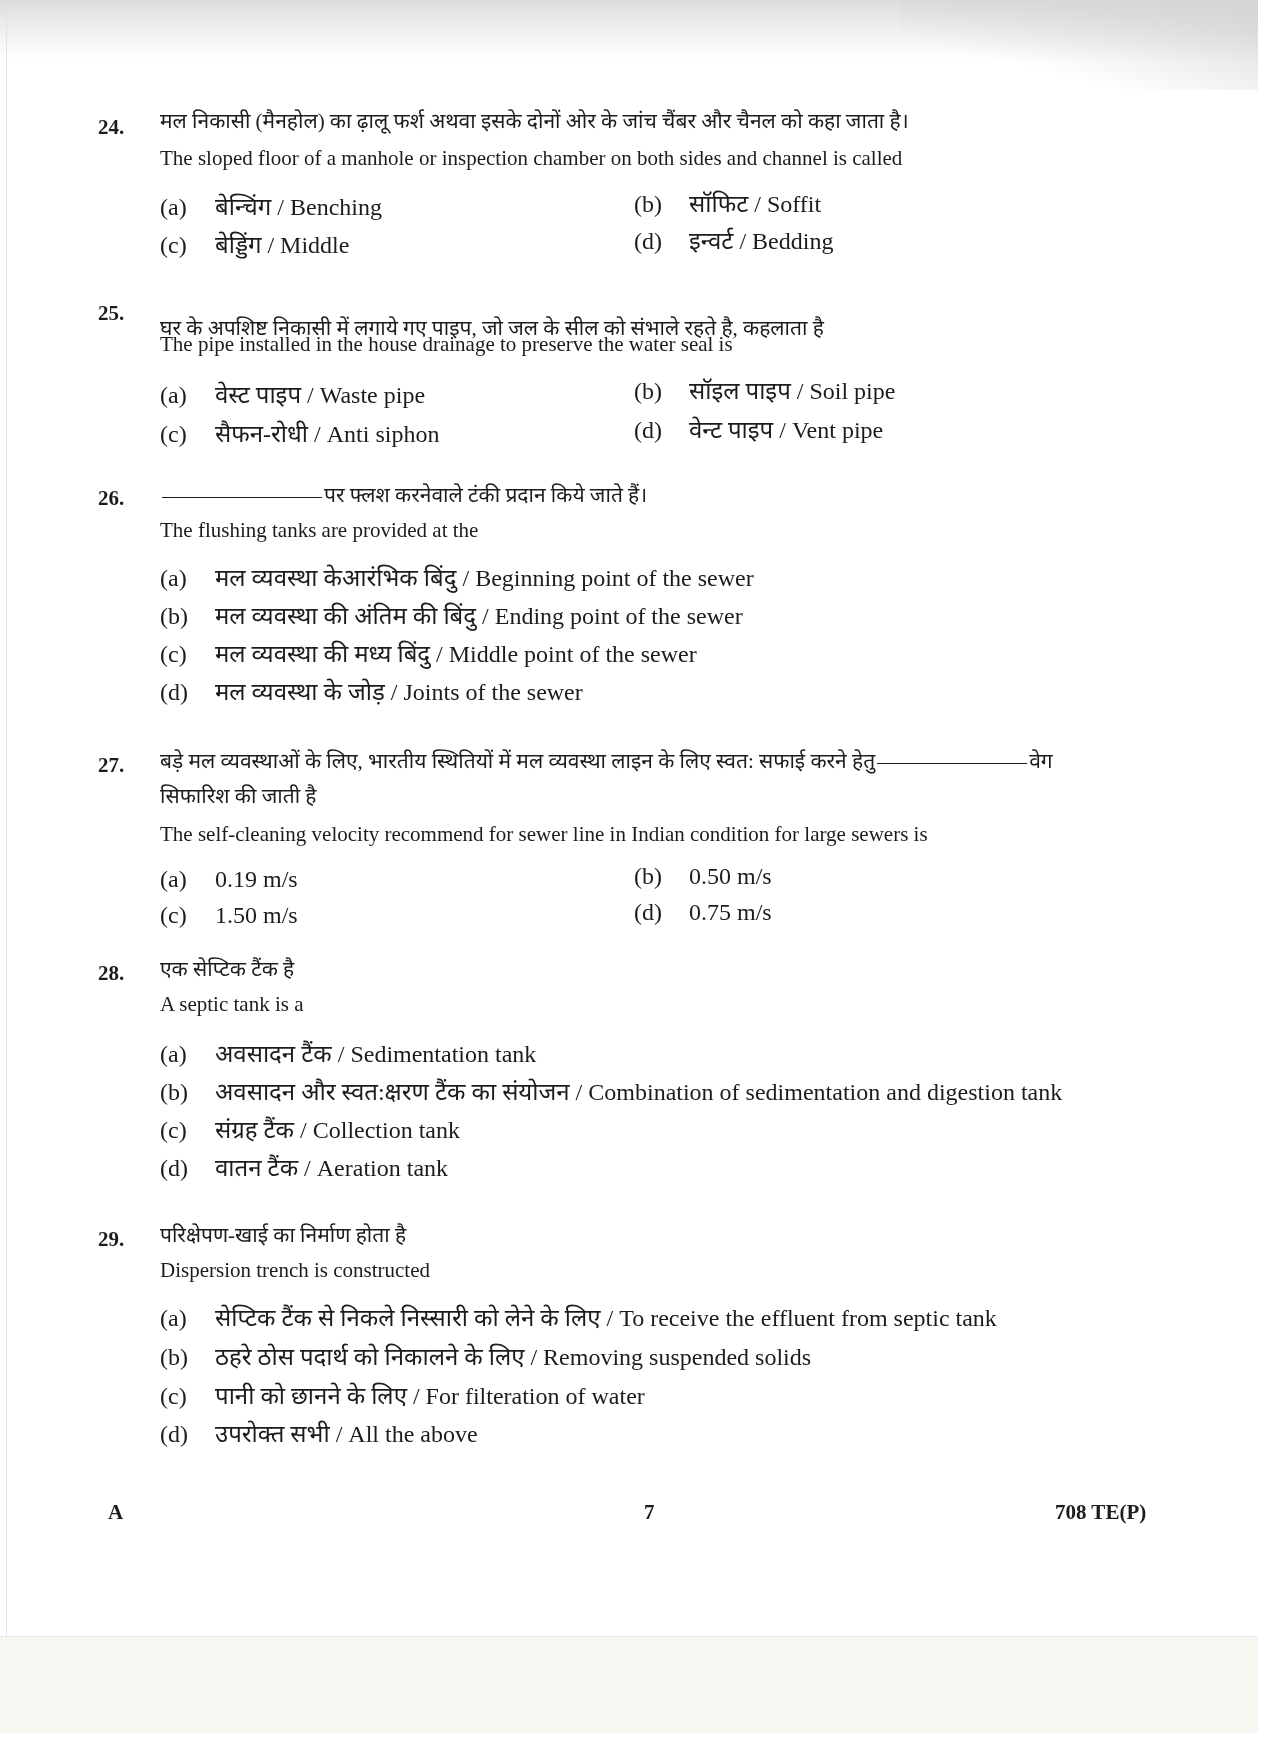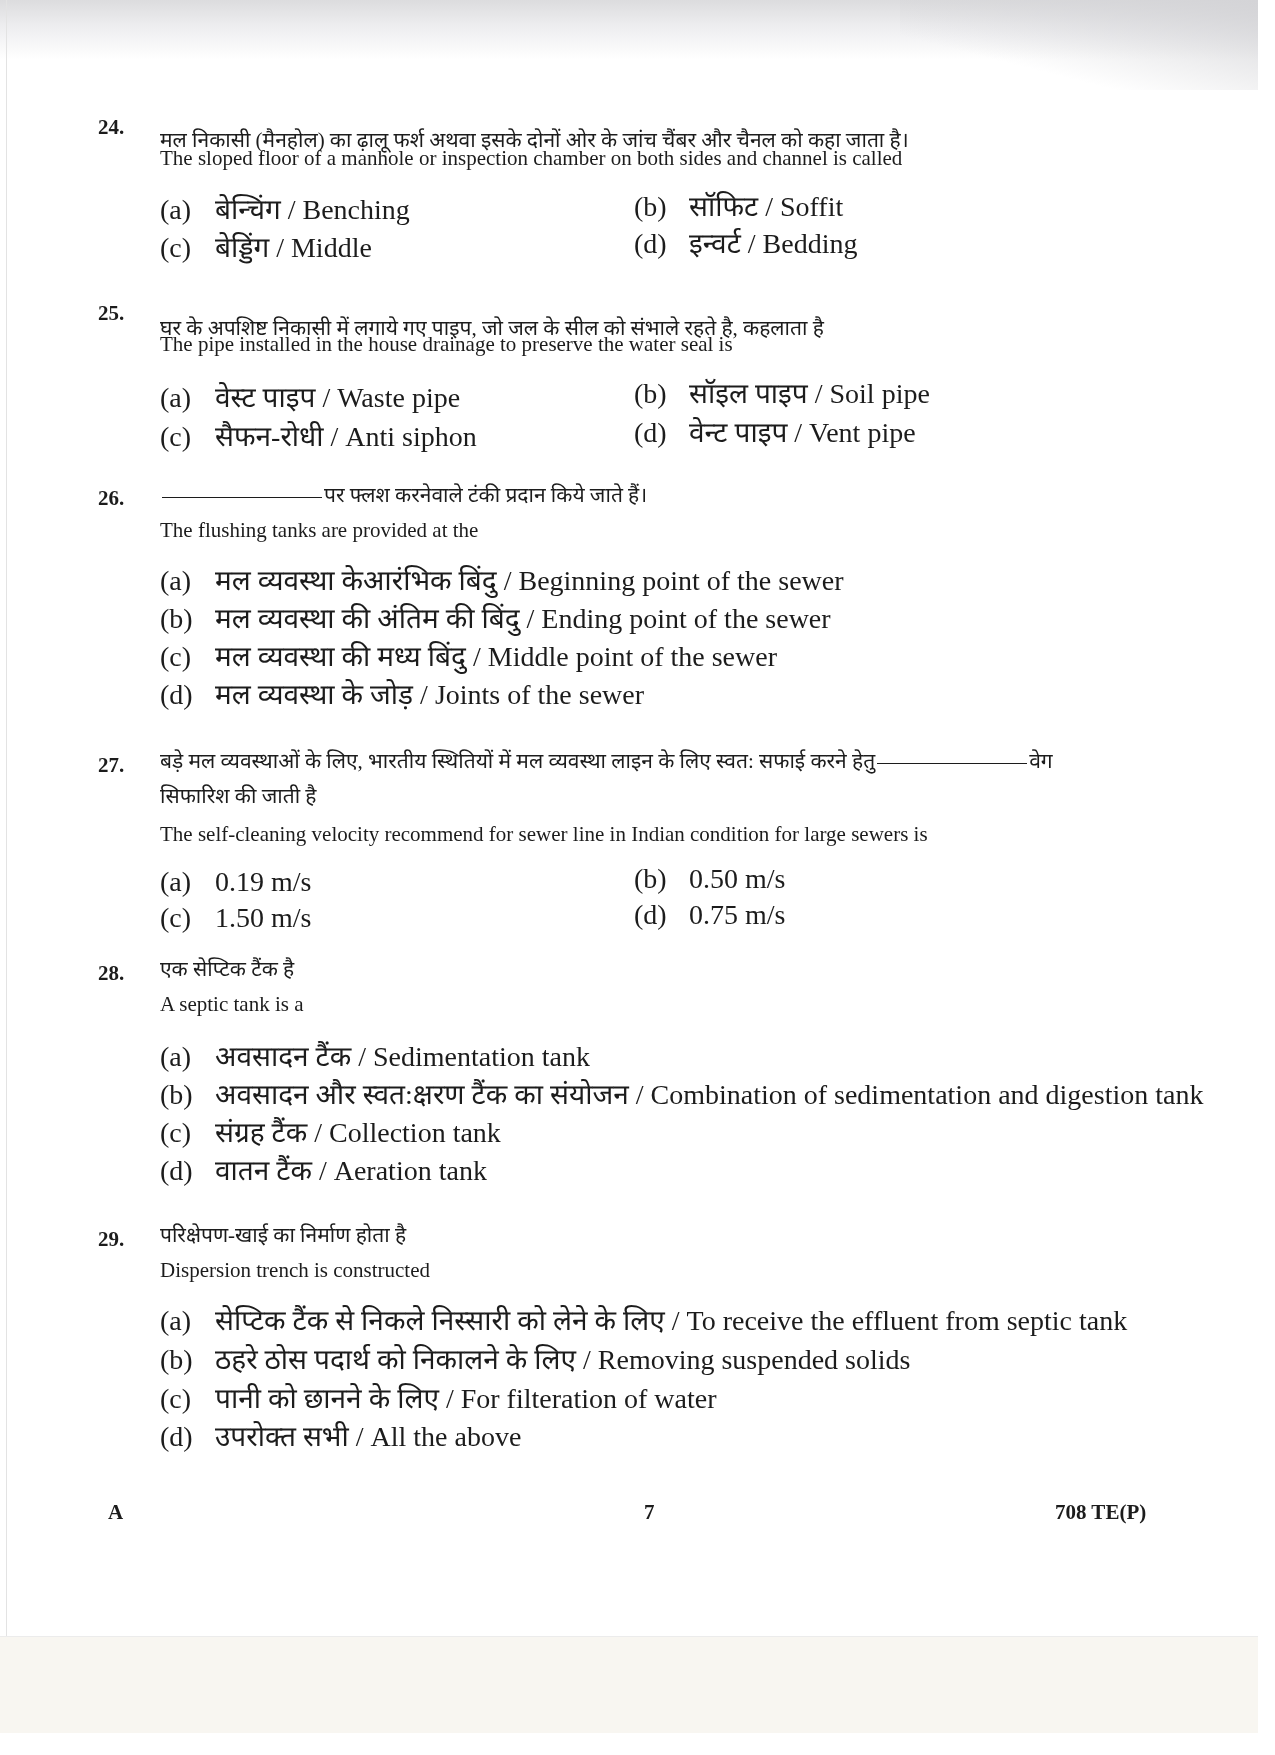--- a/index.html
+++ b/index.html
@@ -23,37 +23,37 @@
   .left-edge {
     position: absolute; left: 6px; top: 0; width: 1px; height: 1640px; background: #e3e3e3;
   }
   .bottom-strip {
     position: absolute; left: 0; top: 1636px; width: 1258px; height: 96px;
     background: #f8f6f1; border-top: 1px solid #ececec;
   }
   .q { position: absolute; left: 98px; width: 1110px; }
   .qnum { position: absolute; left: 0; top: 0; font-weight: bold; font-size: 21px; }
   .line { position: absolute; left: 62px; font-size: 21px; white-space: nowrap; }
-  .opt { position: absolute; font-size: 28px; white-space: nowrap; }
+  .opt { position: absolute; font-size: 24px; white-space: nowrap; }
   .opt .lbl { display: inline-block; width: 55px; }
   .blank { display: inline-block; border-bottom: 1.5px solid #1c1c1c; vertical-align: middle; height: 0; margin: 0 2px; }
   .footer-item { position: absolute; top: 1500px; font-weight: bold; font-size: 21px; }
 </style>
 </head>
 <body>
 
 <div class="top-shade"></div>
 <div class="top-shade-right"></div>
 <div class="left-edge"></div>
 <div class="right-edge"></div>
 <div class="bottom-strip"></div>
 
 <div class="q" style="top:106px;">
   <span class="qnum" style="top:9px;">24.</span>
-  <div class="line" style="top:19px;">मल निकासी (मैनहोल) का ढ़ालू फर्श अथवा इसके दोनों ओर के जांच चैंबर और चैनल को कहा जाता है।</div>
+  <div class="line" style="top:0;">मल निकासी (मैनहोल) का ढ़ालू फर्श अथवा इसके दोनों ओर के जांच चैंबर और चैनल को कहा जाता है।</div>
   <div class="line" style="top:40px;">The sloped floor of a manhole or inspection chamber on both sides and channel is called</div>
   <div class="opt" style="left:62px; top:83px;"><span class="lbl">(a)</span><span>बेन्चिंग / Benching</span></div>
   <div class="opt" style="left:536px; top:80px;"><span class="lbl">(b)</span><span>सॉफिट / Soffit</span></div>
   <div class="opt" style="left:62px; top:121px;"><span class="lbl">(c)</span><span>बेड्डिंग / Middle</span></div>
   <div class="opt" style="left:536px; top:117px;"><span class="lbl">(d)</span><span>इन्वर्ट / Bedding</span></div>
 </div>
 
 <div class="q" style="top:296px;">
   <span class="qnum" style="top:5px;">25.</span>
   <div class="line" style="top:-2px;margin-top:19px;">घर के अपशिष्ट निकासी में लगाये गए पाइप, जो जल के सील को संभाले रहते है, कहलाता है</div>

